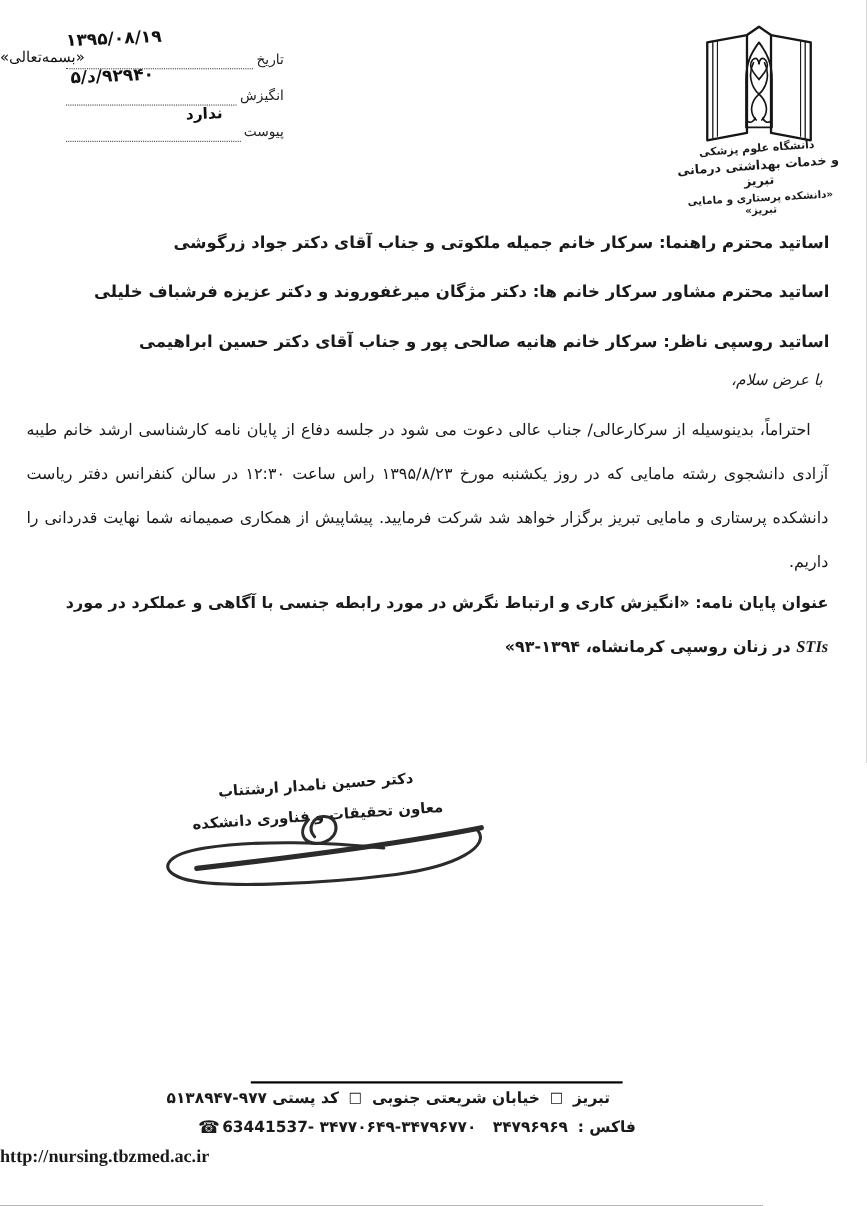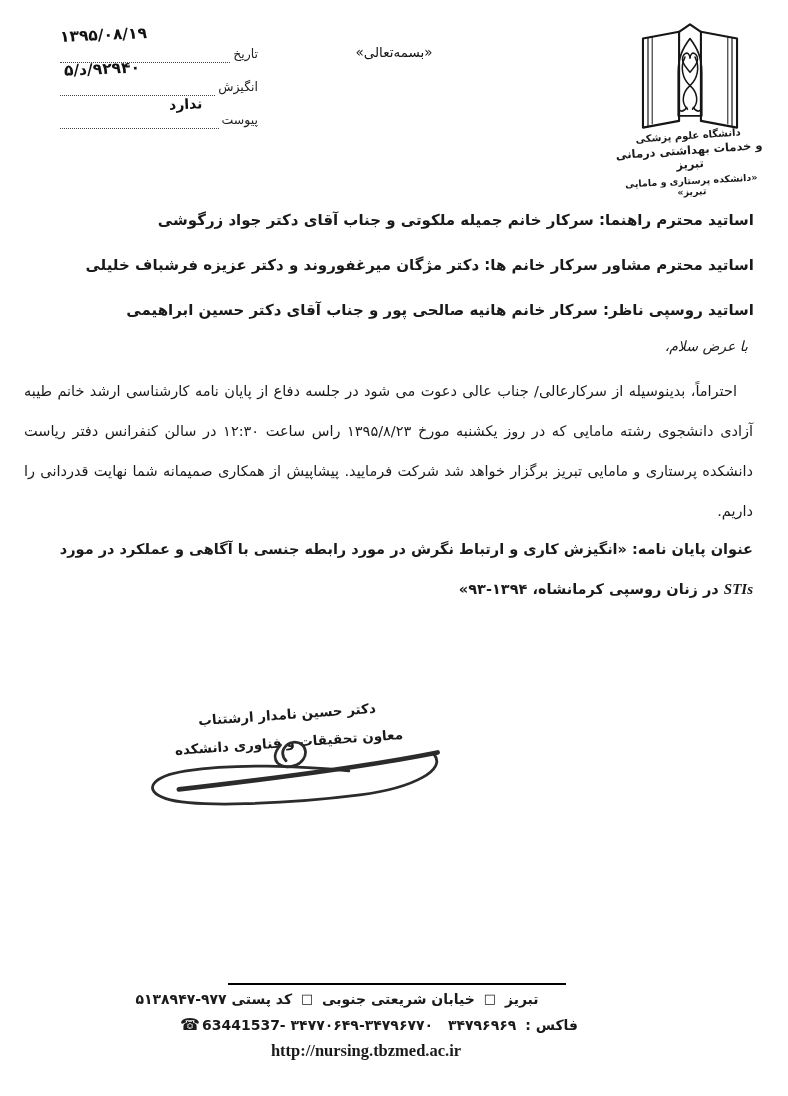--- a/index.html
+++ b/index.html
@@ -16,21 +16,21 @@
   .meta-row { position:relative; display:flex; align-items:flex-end; height:33px; }
   .meta-label { font-size:12.5px; color:#222; padding-bottom:2px; }
   .meta-dots { flex:1; border-bottom:1.6px dotted #444; height:16px; margin-left:2px; margin-right:3px; }
   .hand { position:absolute; font-weight:bold; font-size:15.5px; color:#111;
           transform:rotate(-2.5deg); letter-spacing:1px; }
   .hand-date   { left:2px;  top:-4px; }
   .hand-number { left:6px;  top:-3px; }
   .hand-attach { right:56px; top:0px; font-size:14px; }
 
   
-  .besmele { position:absolute; top:44px; left:0; width:788px; text-align:center;
+  .besmele { position:absolute; top:44px; left:0; width:788px; text-align:left;
              font-size:13.5px; color:#111; }
 
   
   .logo { position:absolute; top:10px; right:16px; width:164px; text-align:center; }
   .logo svg { display:block; margin:0 auto; }
   .logo-text { margin-top:-6px; transform:rotate(-4deg); }
   .logo-line1 { font-size:10px;  font-weight:bold; }
   .logo-line2 { font-size:11.5px; font-weight:bold; margin-top:2px; }
   .logo-line3 { font-size:9.5px; font-weight:bold; margin-top:4px; transform:rotate(1deg); }
 
@@ -55,29 +55,29 @@
 
   
   .signature { position:absolute; top:700px; left:128px; width:320px;
                text-align:center; transform:rotate(-4deg); }
   .sig-name, .sig-title { font-size:13.5px; font-weight:bold; line-height:28px; }
   .sig-scrawl { position:absolute; top:728px; left:140px; width:305px; height:84px; }
 
   
   .footer-rule { position:absolute; top:983px; left:228px; width:338px;
                  border-top:2.5px solid #000; }
-  .footer-address { position:absolute; top:991px; left:0; width:674px;
+  .footer-address { position:absolute; top:991px; left:16px; width:674px;
                     text-align:center; font-size:14px; font-weight:bold; }
   .footer-address .sep { margin:0 4px; font-weight:normal; font-size:13px; position:relative; top:-1px; }
   .footer-phones { position:absolute; top:1017px; left:180px; width:398px;
                    display:flex; justify-content:space-between; align-items:center;
                    font-size:14px; font-weight:bold; direction:rtl; }
   .phone-group { display:inline-flex; align-items:center; gap:2px; }
   .phone-glyph { font-size:16px; line-height:1; }
-  .footer-url { position:absolute; top:1041px; left:0; width:732px; text-align:center;
+  .footer-url { position:absolute; top:1041px; left:0; width:732px; 
                 font-family:"Liberation Serif", serif; font-weight:bold; font-size:16.5px;
                 direction:ltr; }
 </style>
 </head>
 <body>
 
 <div class="page">
 
   <div class="meta-block">
     <div class="meta-row">

